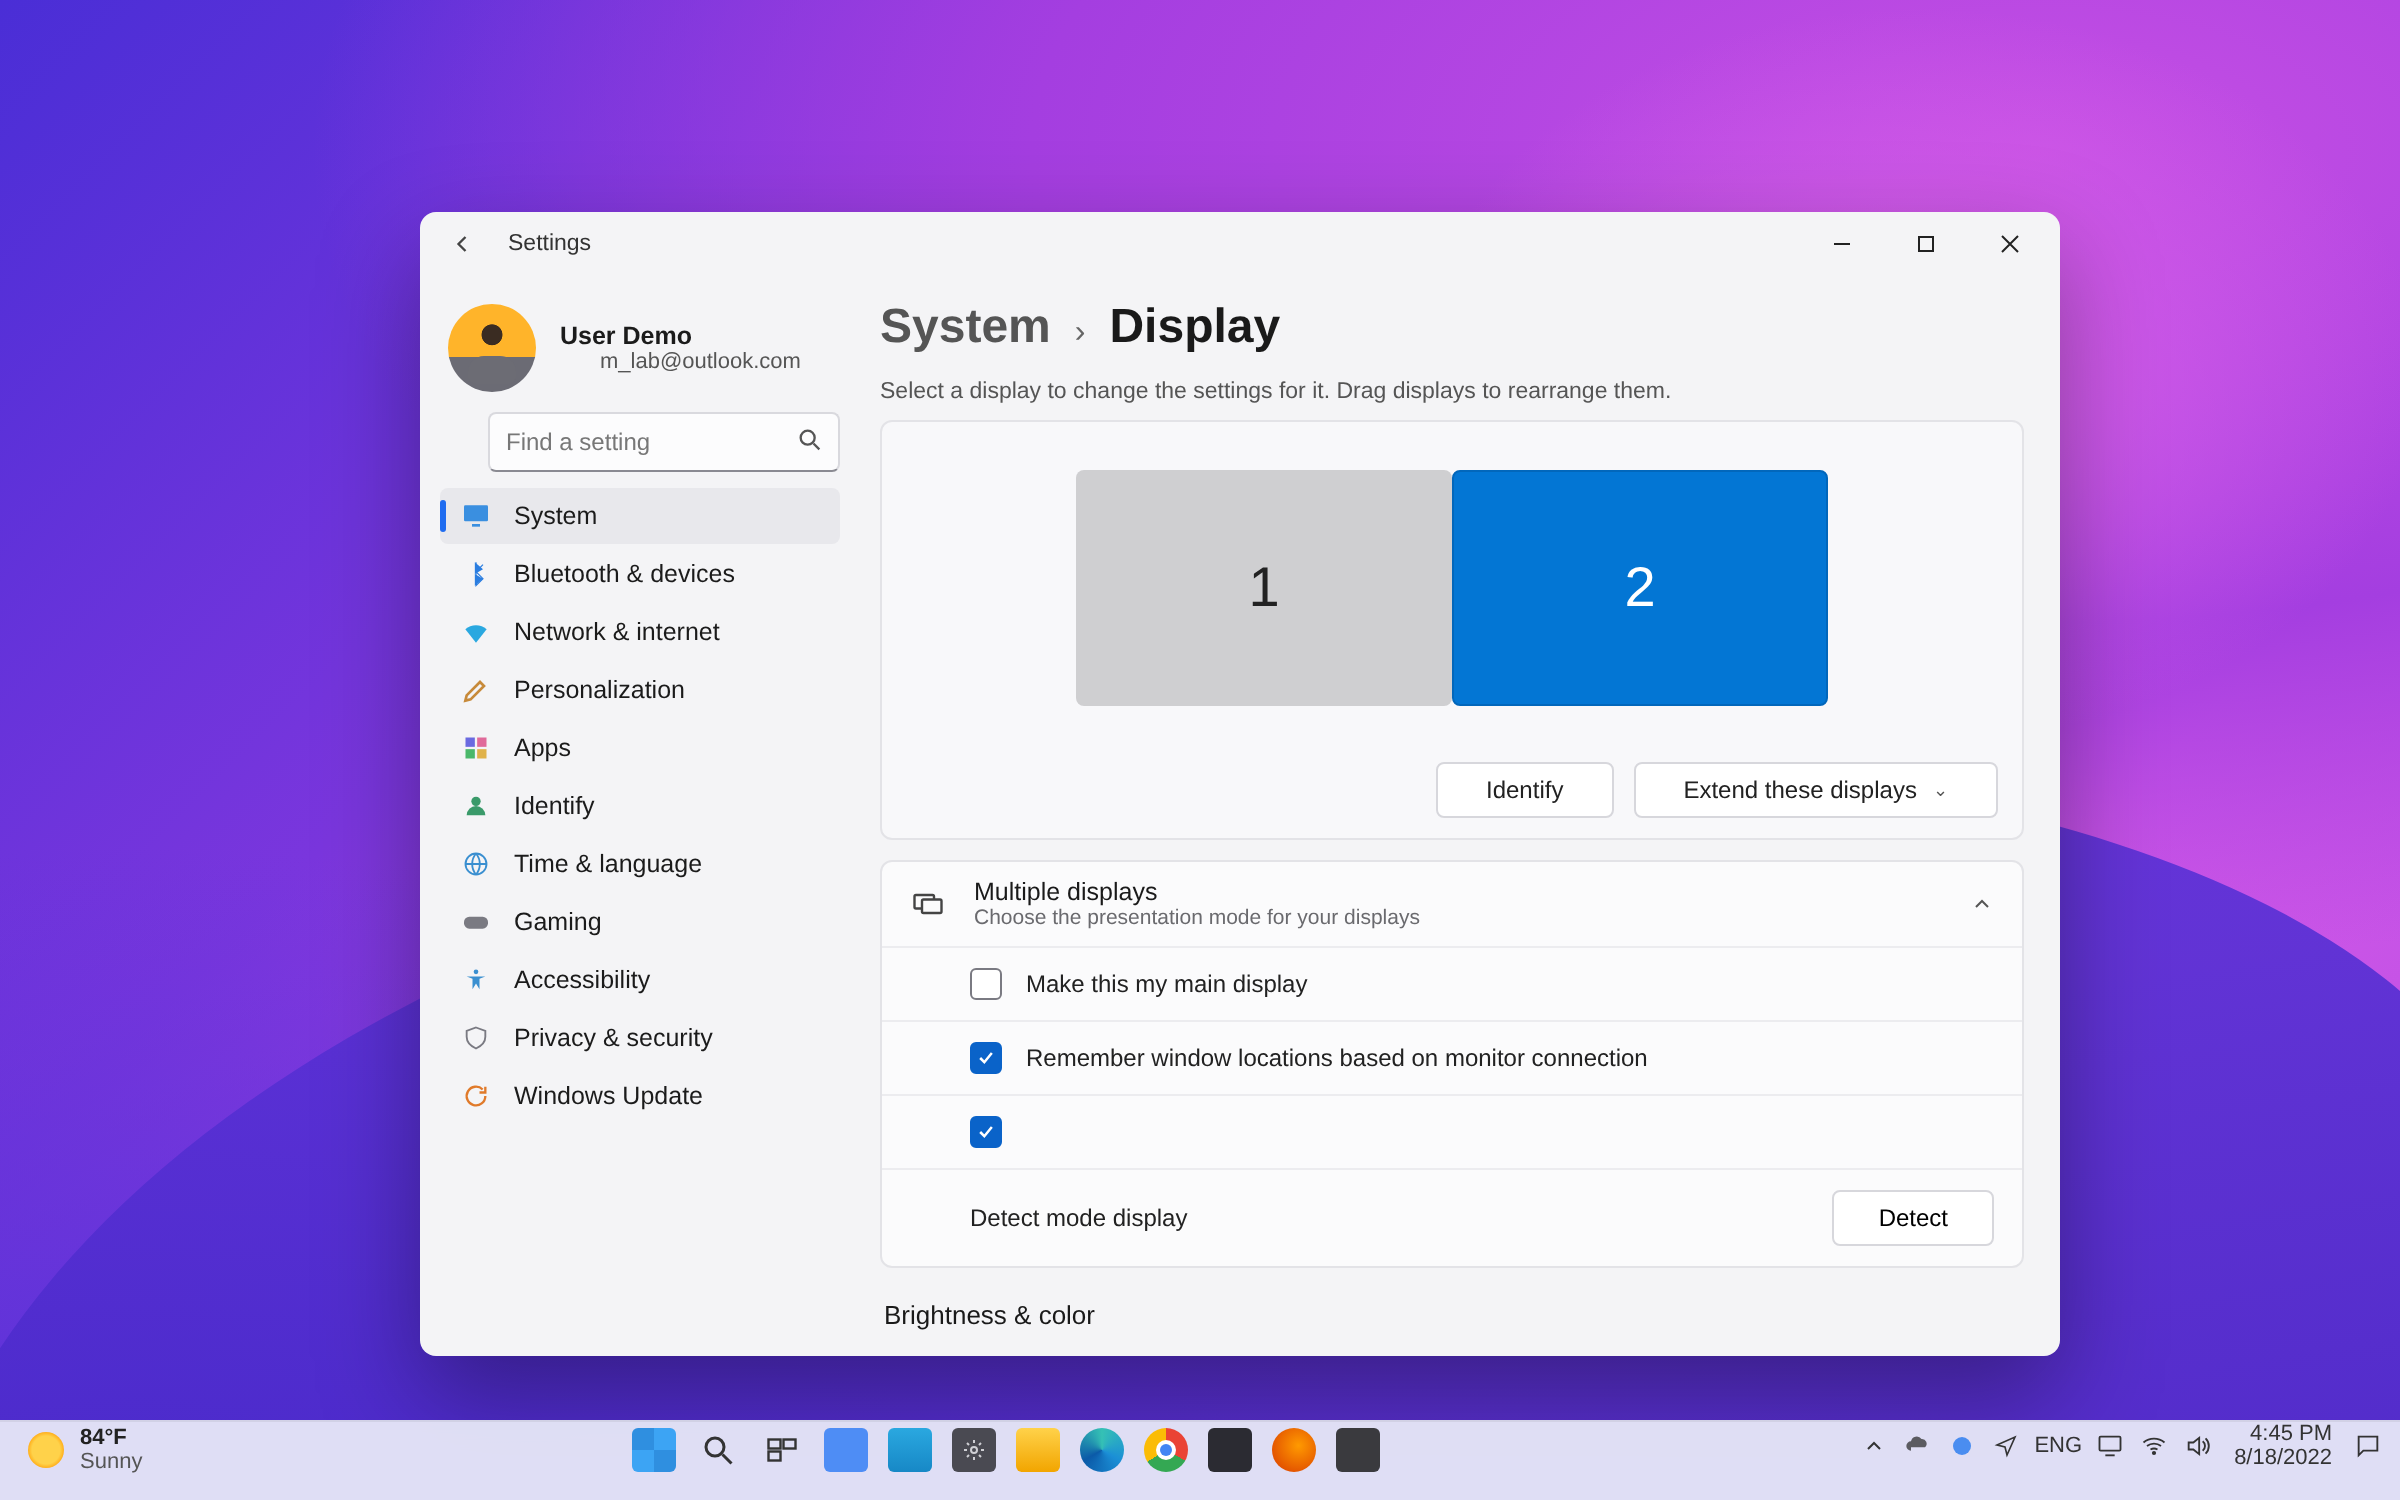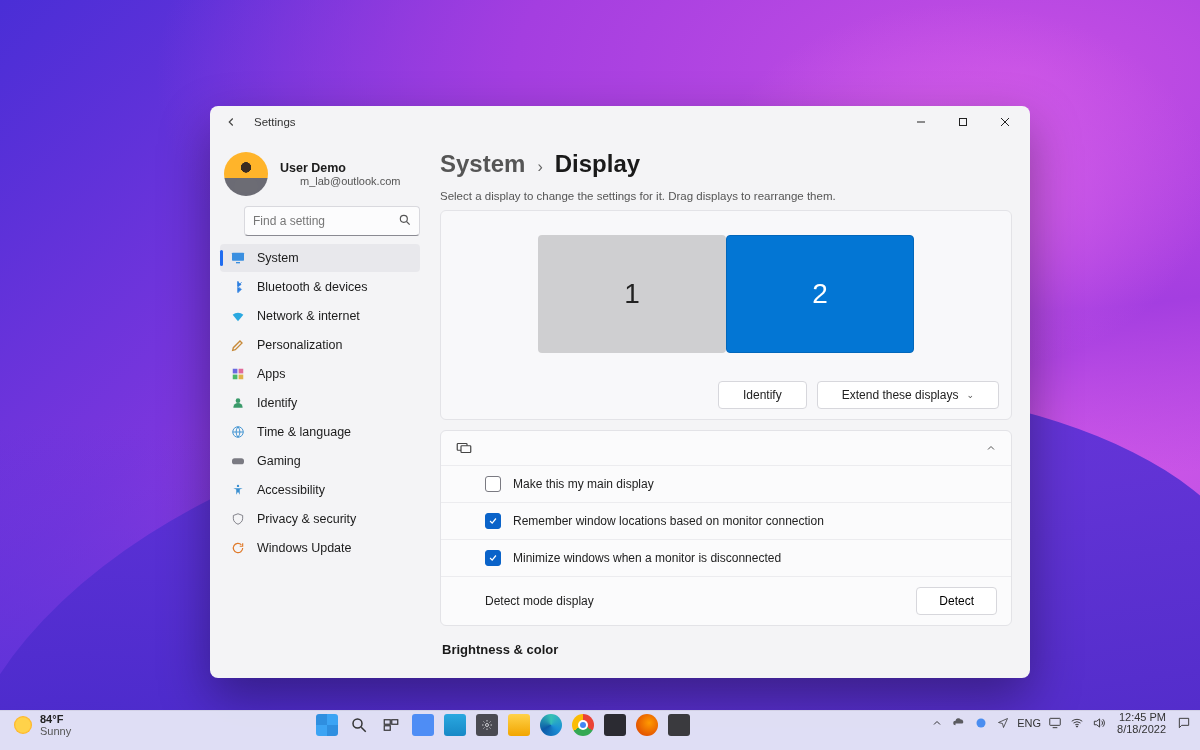--- a/index.html
+++ b/index.html
@@ -85,21 +85,21 @@
   .card-head .titles .d { font-size:10.5px; color:#6a6a6e; }
   .card-head .spacer{flex:1;}
   .card-head .chevup{color:#555;}
   .row { display:flex; align-items:center; gap:12px; padding:10px 14px 10px 44px; border-top:1px solid #ececef; font-size:12px; color:#222;}
   .row .spacer{flex:1;}
   .chk { width:16px;height:16px;border-radius:3px;border:1.2px solid #7a7a82;background:#fff;display:flex;align-items:center;justify-content:center;cursor:pointer;flex-shrink:0;}
   .chk.on{background:#0a63c9;border-color:#0a63c9;}
   .chk.on svg{color:#fff;}
   .detect-btn{height:28px;padding:0 22px;background:#fff;border:1px solid #d7d7dc;border-radius:4px;font-size:12px;cursor:pointer;}
 
-  .section-header { font-size:13px; font-weight:700; color:#1a1a1a; margin:16px 0 6px 2px;}
+  .section-header { font-size:13px; font-weight:400; color:#1a1a1a; margin:16px 0 6px 2px;}
 
   
   .taskbar { position:absolute; left:0; right:0; bottom:0; height:40px; background:rgba(235,238,248,.92); backdrop-filter:blur(6px); display:flex; align-items:flex-start; padding:0 8px; border-top:1px solid rgba(0,0,0,.06);}
   .weather { display:flex; align-items:center; gap:8px; font-size:11px; color:#222; cursor:pointer; padding:2px 6px;}
   .sun{width:18px;height:18px;border-radius:50%;background:radial-gradient(circle,#ffd24a 0 55%, #ff9a00 80%);}
   .tb-center{flex:1;display:flex;justify-content:center;align-items:center;gap:4px;}
   .tb-ico{width:28px;height:28px;border-radius:4px;display:flex;align-items:center;justify-content:center;cursor:pointer;}
   .tb-right{display:flex;align-items:center;gap:6px;font-size:11px;color:#333;}
   .tray-ico{width:16px;height:16px;display:flex;align-items:center;justify-content:center;cursor:pointer;}
   .clock{display:flex;flex-direction:column;align-items:flex-end;line-height:1.1;margin:0 4px;cursor:pointer;}
@@ -283,20 +283,24 @@
       </div>
 
       <div class="card">
         <div class="card-head">
           <span class="ico">
             <svg viewBox="0 0 24 24" width="18" height="18" fill="none" stroke="currentColor" stroke-width="1.6">
                 <rect x="3" y="6" width="13" height="9" rx="1"></rect>
                 <rect x="8" y="9" width="13" height="9" rx="1" fill="#fbfbfc"></rect>
               </svg>
           </span>
+          <div class="titles">
+            <div class="t">Multiple displays</div>
+            <div class="d">Choose the presentation mode for your displays</div>
+          </div>
           <div class="spacer"></div>
           <span class="chevup">
             <svg width="12" height="12" viewBox="0 0 24 24" fill="none" stroke="currentColor" stroke-width="2">
                 <path d="M6 15l6-6 6 6"></path>
               </svg>
           </span>
         </div>
         <div id="md-rows">
             <div class="row">
               <span class="chk"></span>
@@ -309,21 +313,20 @@
                 </svg>
               </span>
               <span>Remember window locations based on monitor connection</span>
             </div>
             <div class="row">
               <span class="chk on">
                 <svg width="10" height="10" viewBox="0 0 24 24" fill="none" stroke="currentColor" stroke-width="3">
                   <path d="M5 12l5 5 9-11"></path>
                 </svg>
               </span>
-              <span>Minimize windows when a monitor is disconnected</span>
             </div>
           </div>
         <div class="row">
           <span>Detect mode display</span>
           <div class="spacer"></div>
           <button class="detect-btn"><span>Detect</span></button>
         </div>
       </div>
 
       <div class="section-header">Brightness &amp; color</div>
@@ -426,21 +429,21 @@
           <circle cx="12" cy="18" r="1" fill="#333"></circle>
         </svg>
       </span>
     <span class="tray-ico">
         <svg width="14" height="14" viewBox="0 0 24 24" fill="none" stroke="#333" stroke-width="1.6">
           <path d="M4 9h4l5-4v14l-5-4H4z"></path>
           <path d="M16 8a5 5 0 010 8M18.5 5.5a9 9 0 010 13"></path>
         </svg>
       </span>
     <div class="clock">
-      <span>12:45 PM</span>
+      <span>4:45 PM</span>
       <span>8/18/2022</span>
     </div>
     <span class="tray-ico">
         <svg width="14" height="14" viewBox="0 0 24 24" fill="none" stroke="#333" stroke-width="1.6">
           <path d="M4 4h16v12H8l-4 4z"></path>
         </svg>
       </span>
   </div>
 </div>
 

